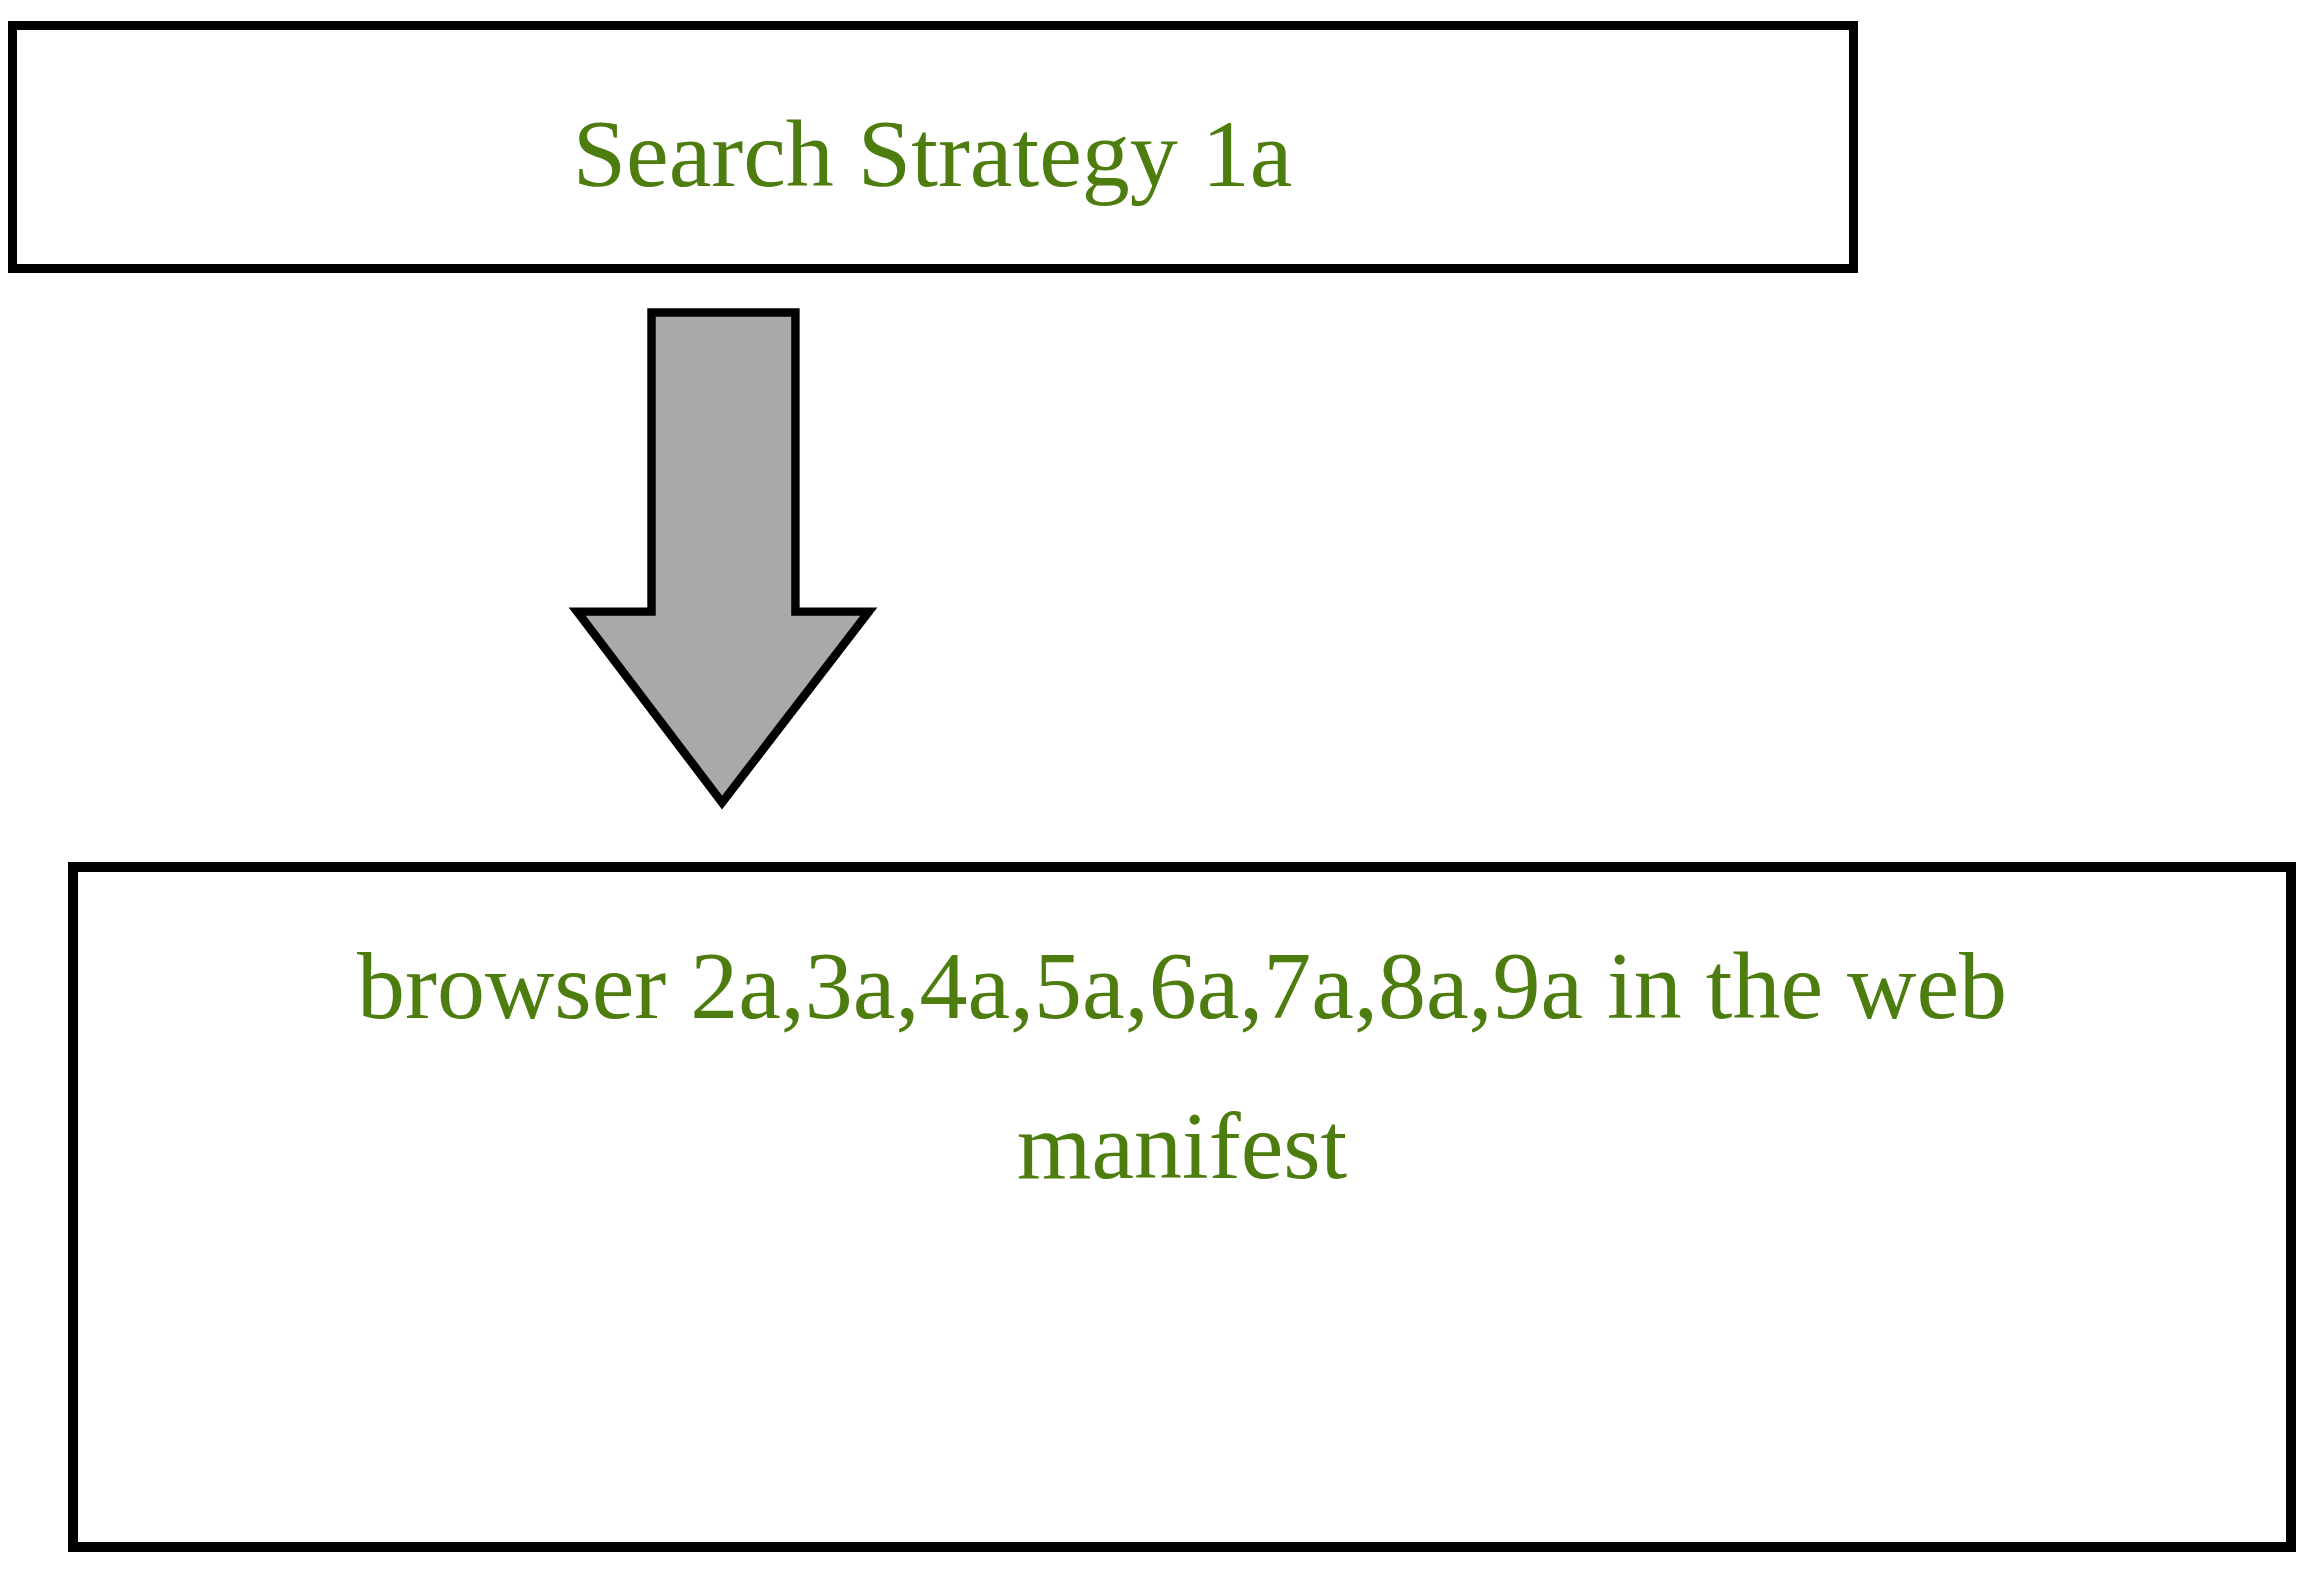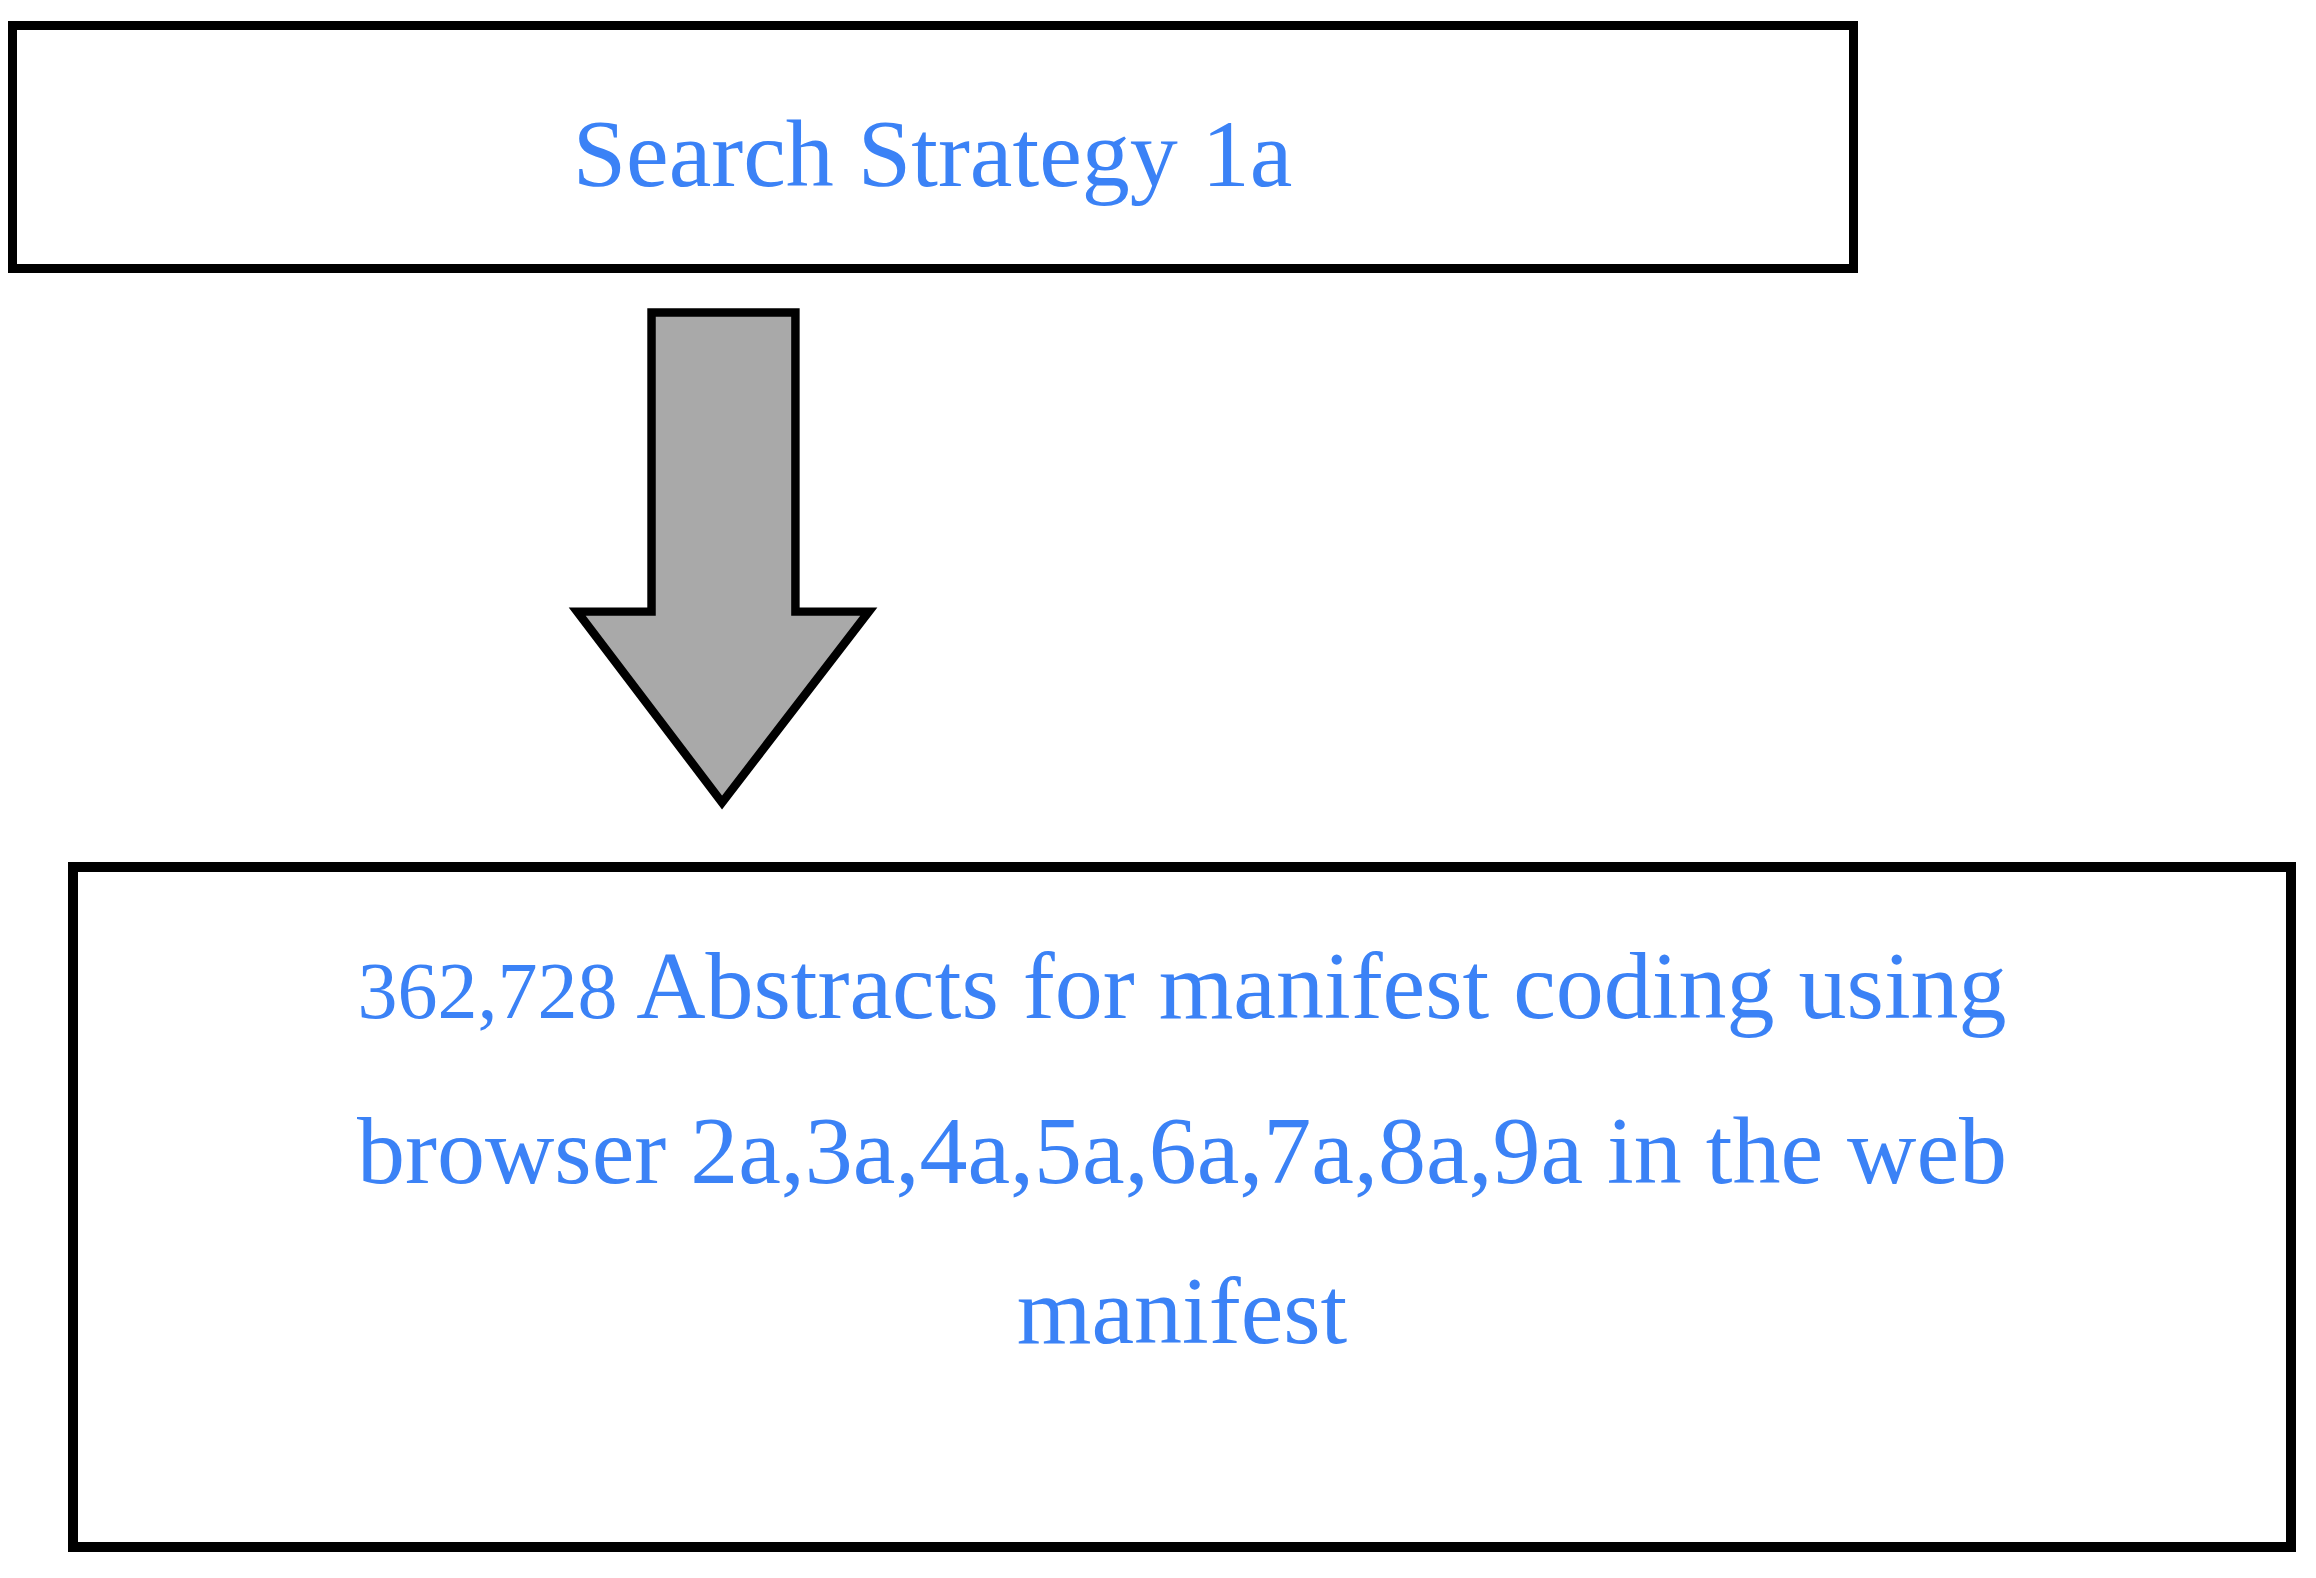--- a/index.html
+++ b/index.html
@@ -6,21 +6,21 @@
     margin: 0;
     padding: 0;
     background: #ffffff;
   }
   .canvas {
     position: relative;
     width: 2316px;
     height: 1578px;
     background: #ffffff;
     font-family: "Liberation Serif", "DejaVu Serif", serif;
-    color: #3b82f6;
+    color: #4d7c0f;
     overflow: hidden;
   }
   .flow-box {
     position: absolute;
     box-sizing: border-box;
     border: 9.4px solid #000000;
     background: #ffffff;
   }
   .box-top {
     left: 7.5px;
@@ -70,22 +70,18 @@
 
   <div class="flow-box box-top">
     <span class="label">Search Strategy 1a</span>
   </div>
 
   <svg class="arrow-svg" viewBox="0 0 336 540" xmlns="http://www.w3.org/2000/svg">
     <path d="M 92 9 L 245 9 L 245 327 L 323 327 L 167 530 L 13 327 L 92 327 Z" stroke="#000000" stroke-width="9" stroke-linejoin="miter" fill="#A9A9A9"></path>
   </svg>
 
   <div class="flow-box box-bottom">
-    <div class="line">
-      <span class="count">362,728</span>
-      <span>Abstracts for manifest coding using</span>
-    </div>
     <div class="line">browser 2a,3a,4a,5a,6a,7a,8a,9a in the web</div>
     <div class="line">manifest</div>
   </div>
 
 </div>
 
 
 </body></html>

